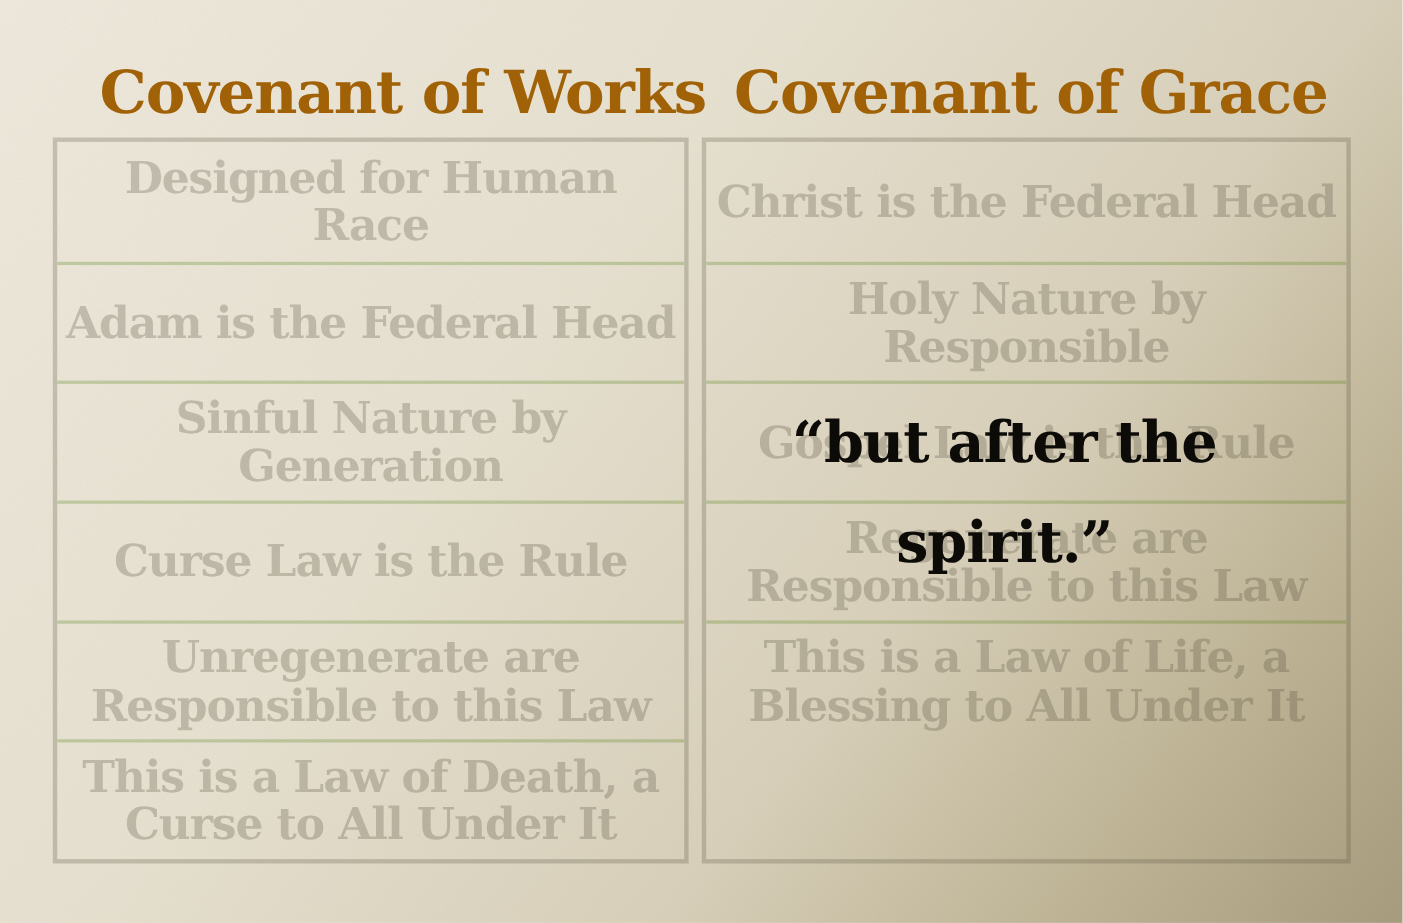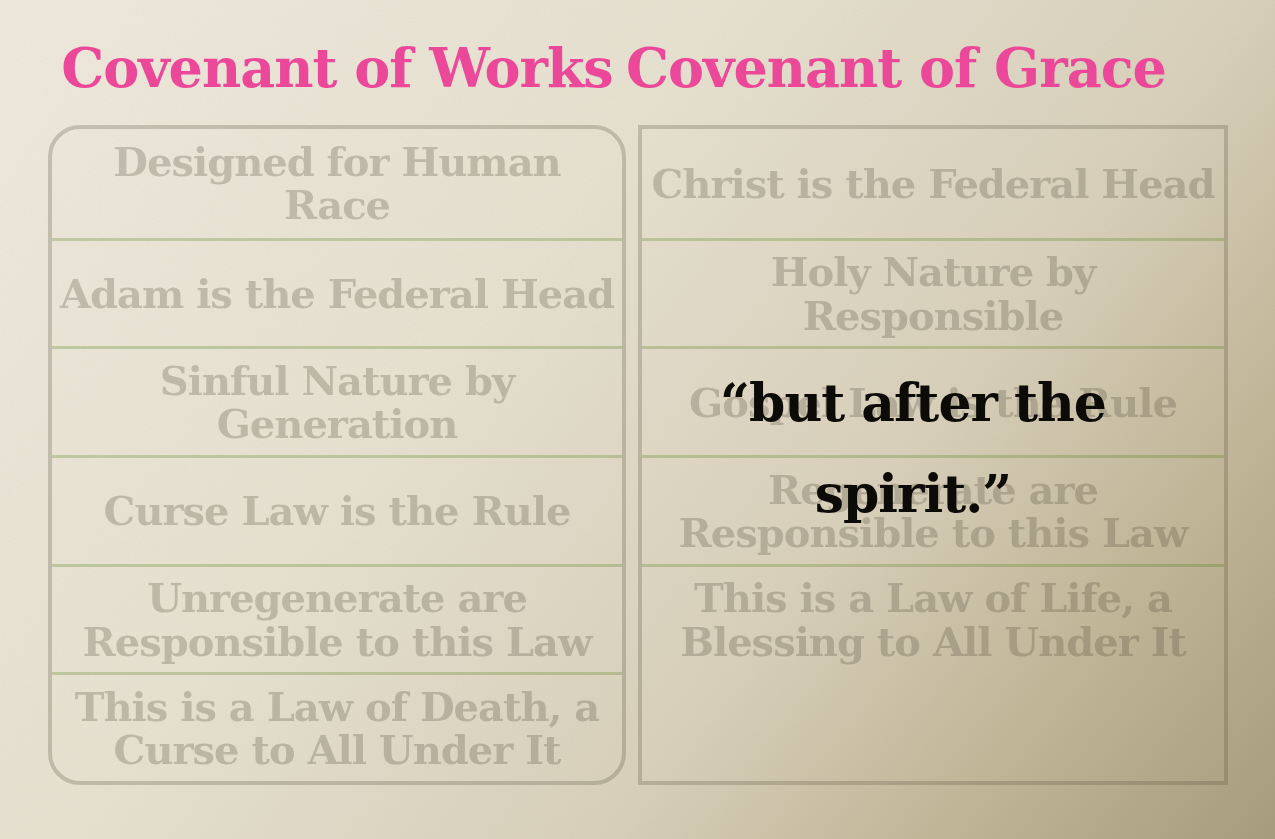--- a/index.html
+++ b/index.html
@@ -10,35 +10,35 @@
     background: linear-gradient(128deg, #f0ebdf 0%, #e8e2d2 38%, #d9d1bb 65%, #bdb293 85%, #a69b7c 100%);
   }
   .paper-texture {
     position: absolute; left: 0; top: 0; width: 1275px; height: 839px;
     pointer-events: none;
   }
   .slide { position: absolute; inset: 0; }
 
   .col-header {
     position: absolute; top: 36px; height: 62px;
-    margin: 0; text-align: center;
-    font-size: 54px; font-weight: bold; color: #ec4899;
+    margin: 16px; text-align: right;
+    font-size: 54px; font-weight: bold; color: #a16207;
     letter-spacing: -1px; white-space: nowrap;
   }
   .header-works { left: 48px; width: 578px; }
   .header-grace { left: 601px; width: 590px; }
 
   
   .cmp-table {
     position: absolute; top: 125px; height: 660px;
     border: 4px solid #57503d;
     box-sizing: border-box;
     opacity: 0.26;
   }
-  .table-works { left: 48px;  width: 578px; border-radius: 32px; }
+  .table-works { left: 48px;  width: 578px; }
   .table-grace { left: 638px; width: 590px; }
 
   .cmp-row {
     height: 108.7px; box-sizing: border-box;
     display: flex; align-items: center; justify-content: center;
     text-align: center;
     font-size: 40px; font-weight: bold; color: #4e4836;
     line-height: 1.08; padding: 0 6px;
     letter-spacing: -1px;
   }

